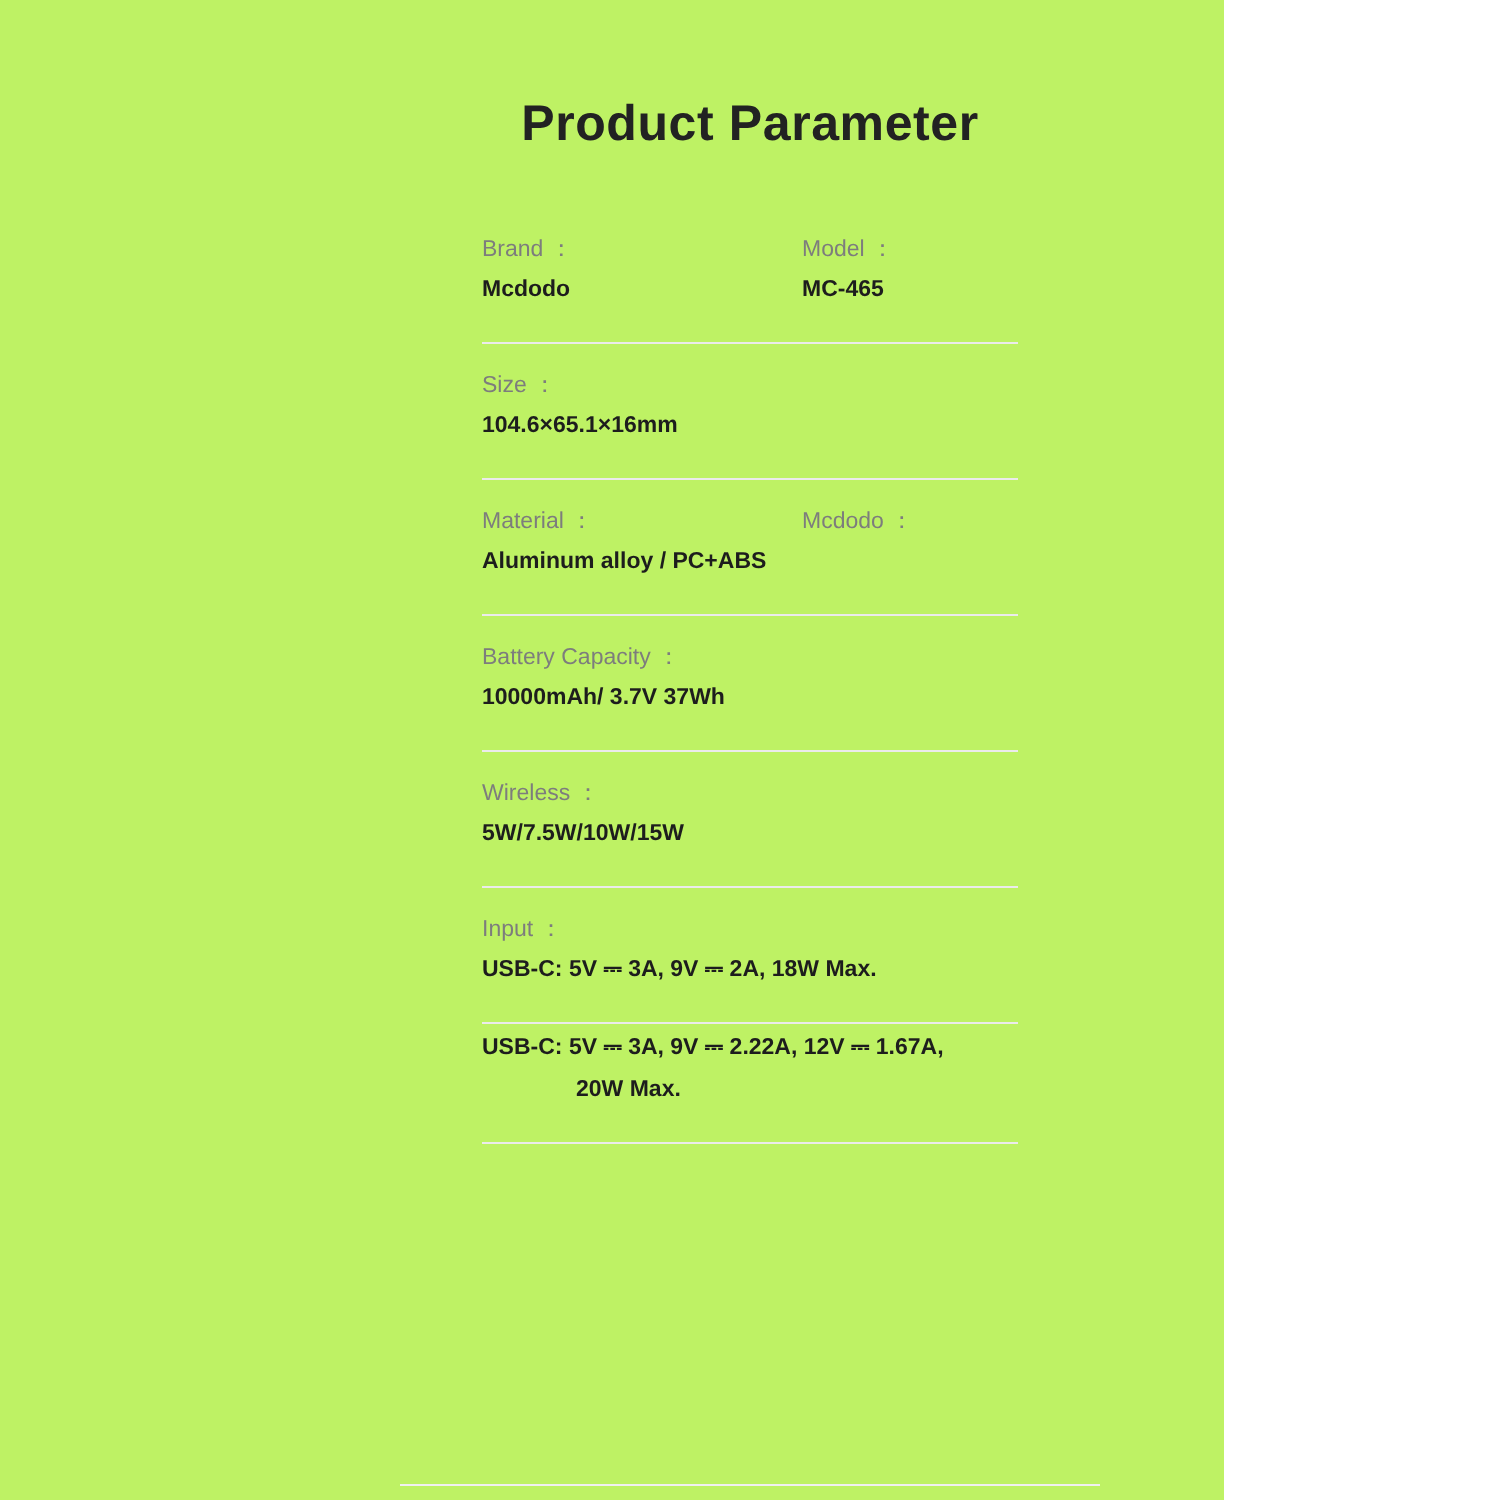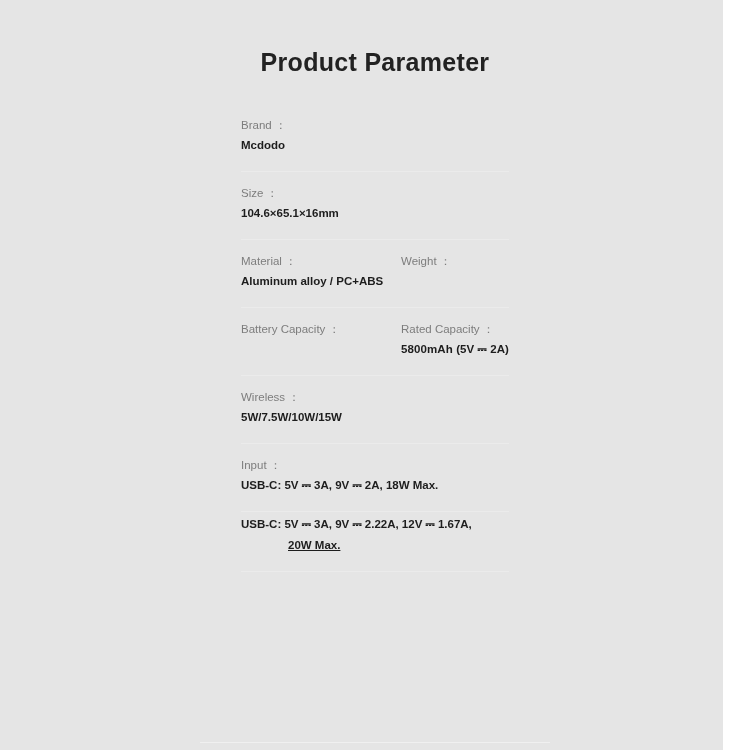--- a/index.html
+++ b/index.html
@@ -8,23 +8,23 @@
   }
   body {
     width: 750px;
     height: 750px;
     background: #ffffff;
     font-family: "Liberation Sans", sans-serif;
     overflow: hidden;
   }
   .page {
     position: relative;
-    width: 723px;
+    width: 612px;
     height: 750px;
-    background: #e5e5e5;
+    background: #bef264;
     box-sizing: border-box;
   }
   .title {
     position: absolute;
     top: 48px;
     left: 0;
     width: 750px;
     text-align: center;
     font-size: 25px;
     font-weight: bold;
@@ -69,21 +69,20 @@
     font-size: 11.5px;
     color: #1d1d1d;
     font-weight: bold;
     line-height: 17px;
     padding-top: 4px;
     white-space: nowrap;
   }
   .value .cont {
     display: block;
     padding-left: 47px;
-    text-decoration: underline;
   }
   .value-wide {
     letter-spacing: 0.1px;
   }
   .footer-line {
     position: absolute;
     left: 200px;
     top: 742px;
     width: 350px;
     border-top: 1px solid #f0f0f0;
@@ -96,46 +95,47 @@
 
   <div class="title">Product Parameter</div>
 
   <div class="spec-table">
 
     <div class="spec-row">
       <div class="cell left">
         <div class="label">Brand ：</div>
         <div class="value">Mcdodo</div>
       </div>
+      <div class="cell right">
+        <div class="label">Model ：</div>
+        <div class="value">MC-465</div>
+      </div>
     </div>
 
     <div class="spec-row">
       <div class="cell left">
         <div class="label">Size ：</div>
         <div class="value">104.6×65.1×16mm</div>
       </div>
     </div>
 
     <div class="spec-row">
       <div class="cell left">
         <div class="label">Material ：</div>
         <div class="value">Aluminum alloy / PC+ABS</div>
       </div>
       <div class="cell right">
-        <div class="label">Weight ：</div>
+        <div class="label">Mcdodo ：</div>
       </div>
     </div>
 
     <div class="spec-row">
       <div class="cell left">
         <div class="label">Battery Capacity ：</div>
-      </div>
-      <div class="cell right">
-        <div class="label">Rated Capacity ：</div>
-        <div class="value value-wide">5800mAh (5V ⎓ 2A)</div>
+        <div class="value">10000mAh/ 3.7V 37Wh</div>
       </div>
     </div>
 
     <div class="spec-row">
       <div class="cell left">
         <div class="label">Wireless ：</div>
         <div class="value">5W/7.5W/10W/15W</div>
       </div>
     </div>
 

